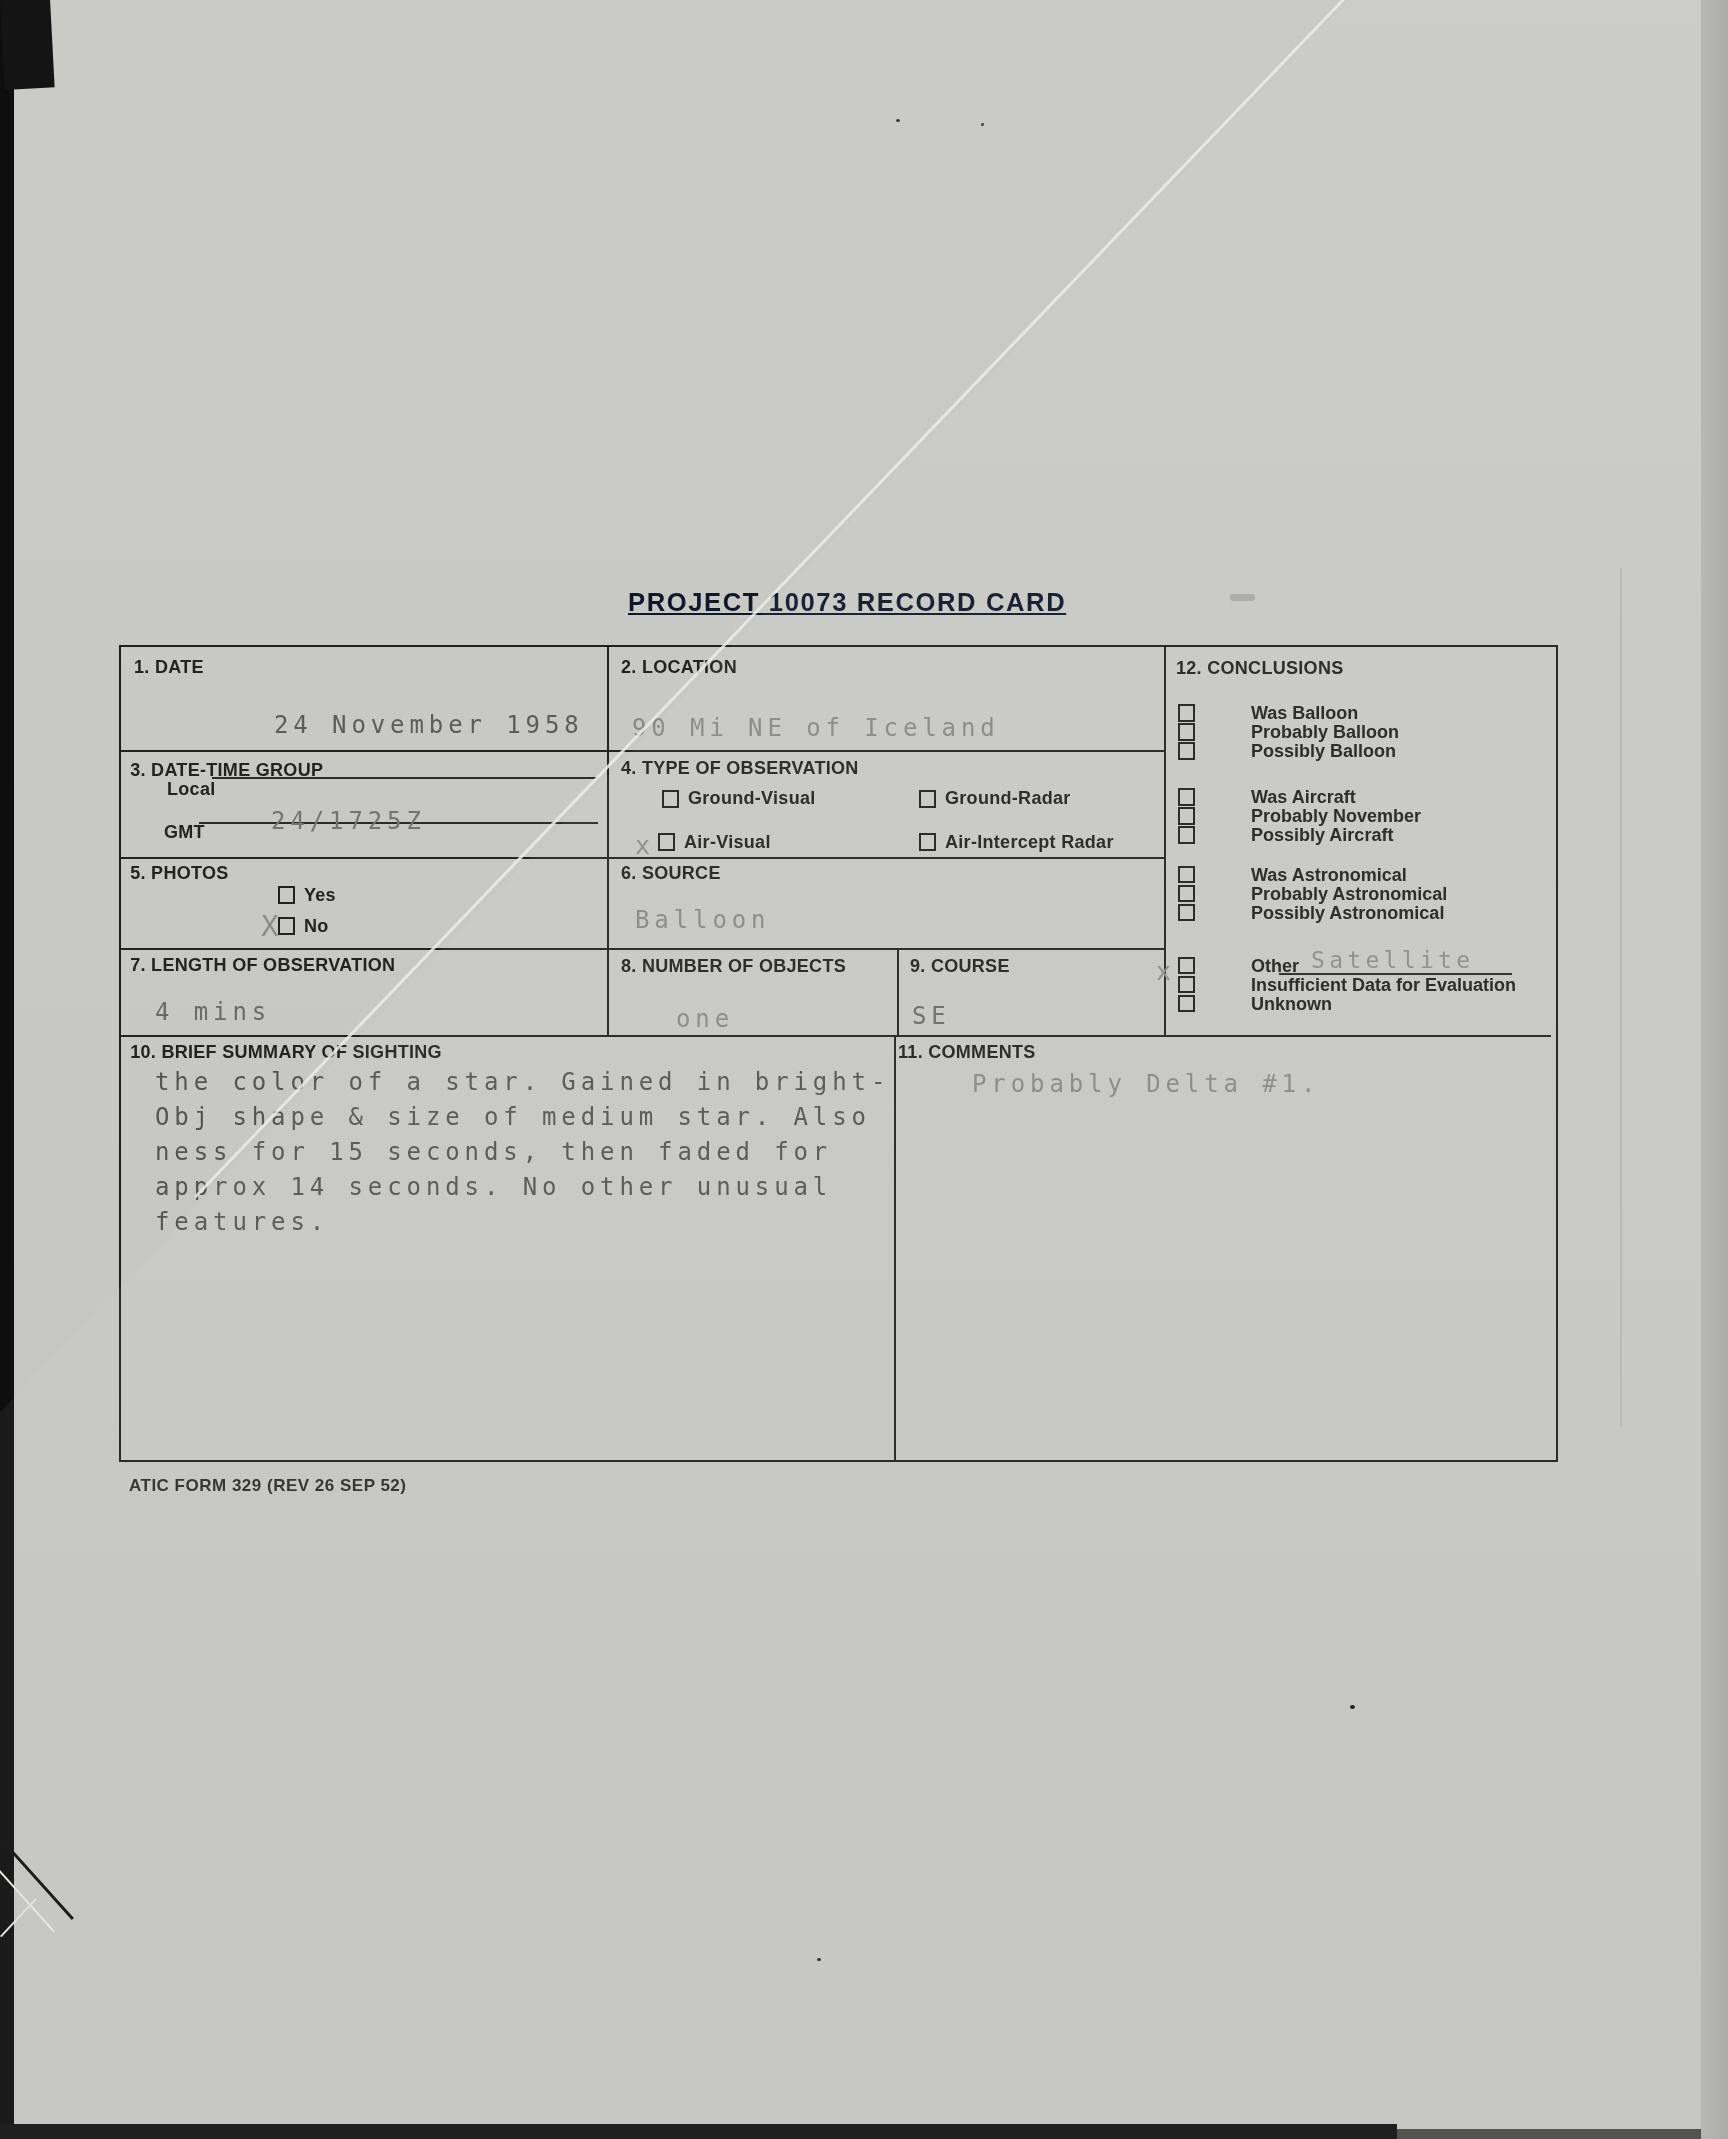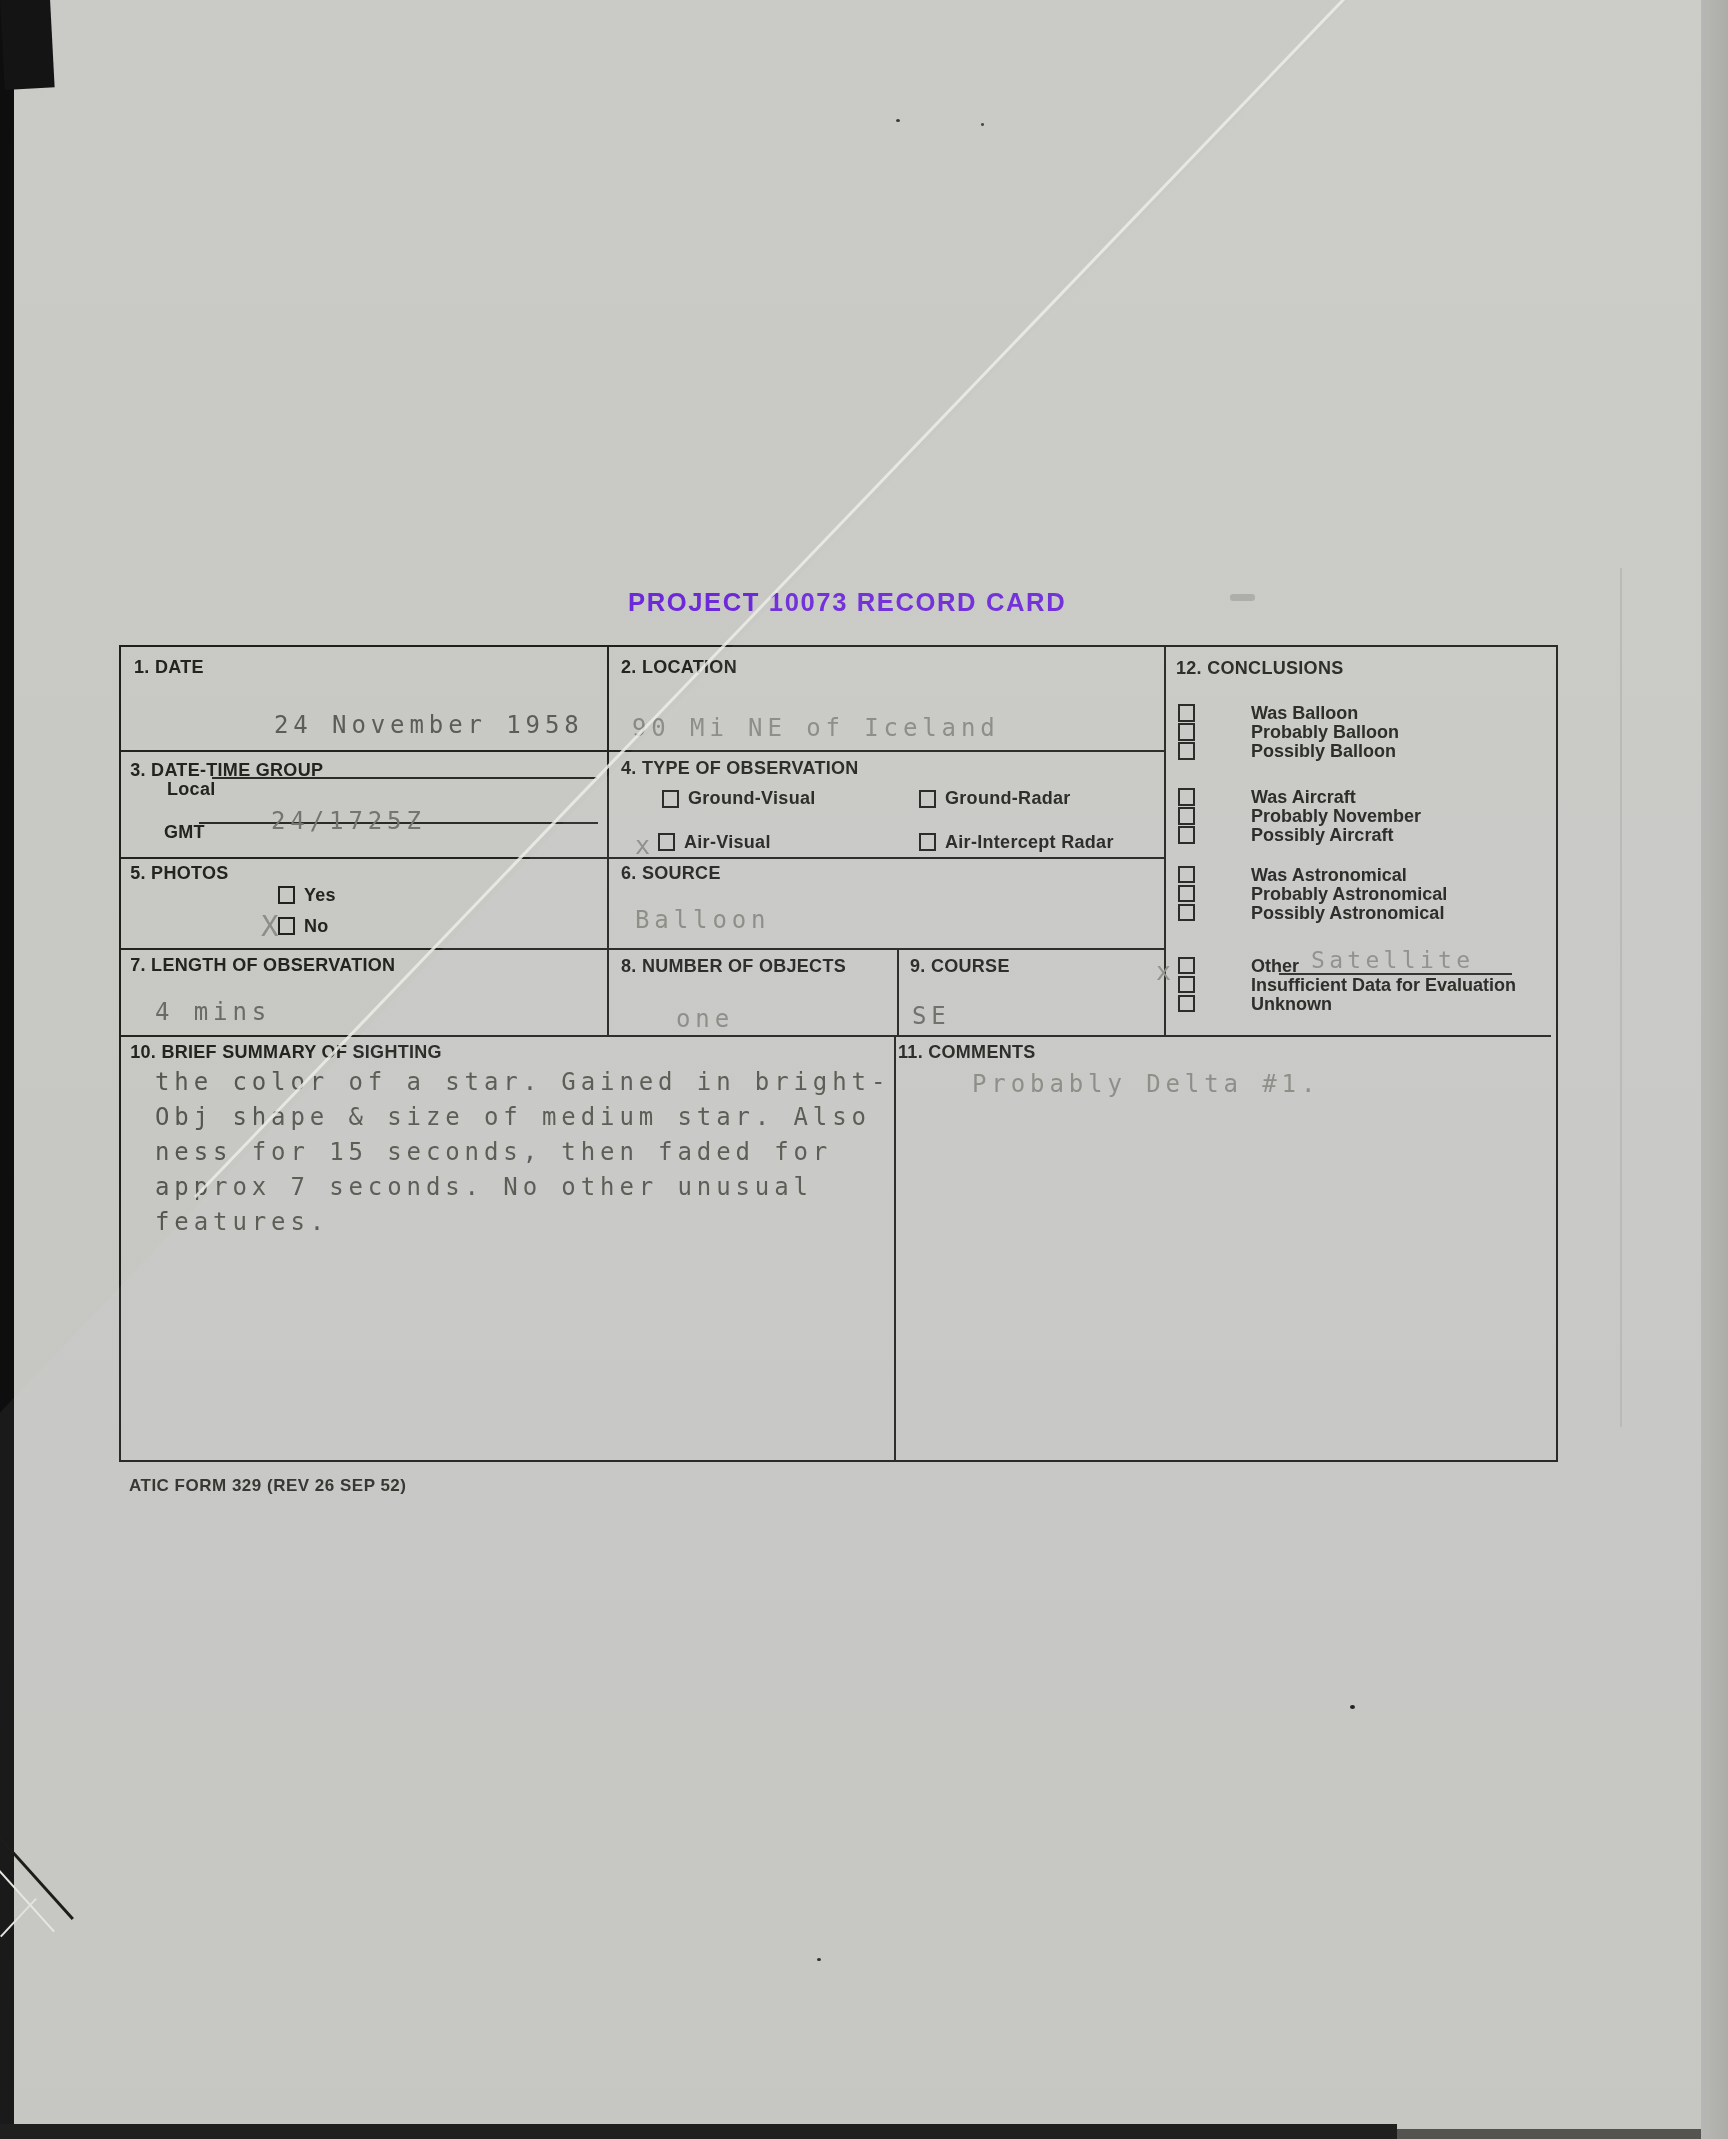--- a/index.html
+++ b/index.html
@@ -20,21 +20,21 @@
   .vline{position:absolute;background:#23231f;width:2.2px;}
   .fill-line{position:absolute;border-bottom:2.2px solid #2b2b28;}
   .cbx{position:absolute;width:13px;height:13.6px;border:2.7px solid #21211f;background:transparent;}
   .xmark{position:absolute;font:400 25px/1 "DejaVu Sans Mono",monospace;color:#8d8e87;}
   .cl-item{position:relative;height:19px;}
   .cl-item .cbx{left:0;top:0;}
   .cl-item .cl-lbl{position:absolute;left:38px;top:0;font:700 18px/1.1 "Liberation Sans",sans-serif;color:#232320;white-space:nowrap;margin-left:35px;}
   .spacer1{height:27px;}.spacer2{height:20.7px;}.spacer3{height:34px;}
   .other-underline{position:absolute;left:101px;top:16.3px;width:233px;border-bottom:2.2px solid #2b2b28;}
   .satellite{position:absolute;left:133px;top:-7.6px;font:400 23px/1 "DejaVu Sans Mono",monospace;letter-spacing:4.3px;color:#8d8e88;}
-  .title{font:700 25.6px/1 "Liberation Sans",sans-serif;letter-spacing:1.6px;color:#6d28d9;white-space:nowrap;}
+  .title{font:700 25.6px/1 "Liberation Sans",sans-serif;letter-spacing:1.6px;color:#0f172a;white-space:nowrap;text-decoration:underline;}
   .footer{font:700 17px/1 "Liberation Sans",sans-serif;letter-spacing:0.5px;color:#2d2d2a;white-space:nowrap;}
   .speck{position:absolute;border-radius:50%;}
   .scratch{position:absolute;transform-origin:0 0;}
 </style>
 </head>
 <body>
 
 <div class="abs title" style="left:628px;top:590px;">PROJECT 10073 RECORD CARD</div>
 
 <div class="card">
@@ -147,21 +147,21 @@
         <span class="cbx"></span>
         <span class="cl-lbl">Unknown</span>
       </div>
   </div>
 
   <div class="abs lbl" style="left:9.2px;top:395px;">10. BRIEF SUMMARY OF SIGHTING</div>
   <div class="abs" style="left:34px;top:418px;">
     <div class="summary-line">the color of a star. Gained in bright-</div>
     <div class="summary-line">Obj shape &amp; size of medium star. Also</div>
     <div class="summary-line">ness for 15 seconds, then faded for</div>
-    <div class="summary-line">approx 7 seconds. No other unusual</div>
+    <div class="summary-line">approx 14 seconds. No other unusual</div>
     <div class="summary-line">features.</div>
   </div>
 
   <div class="abs lbl" style="left:777px;top:395px;">11. COMMENTS</div>
   <div class="abs typed faint" style="left:851px;top:425px;">Probably Delta #1.</div>
 </div>
 
 <div class="abs footer" style="left:129px;top:1477px;">ATIC FORM 329 (REV 26 SEP 52)</div>
 
 <div class="abs" style="left:0;top:0;width:14px;height:2140px;background:#0e0e0e;"></div>

